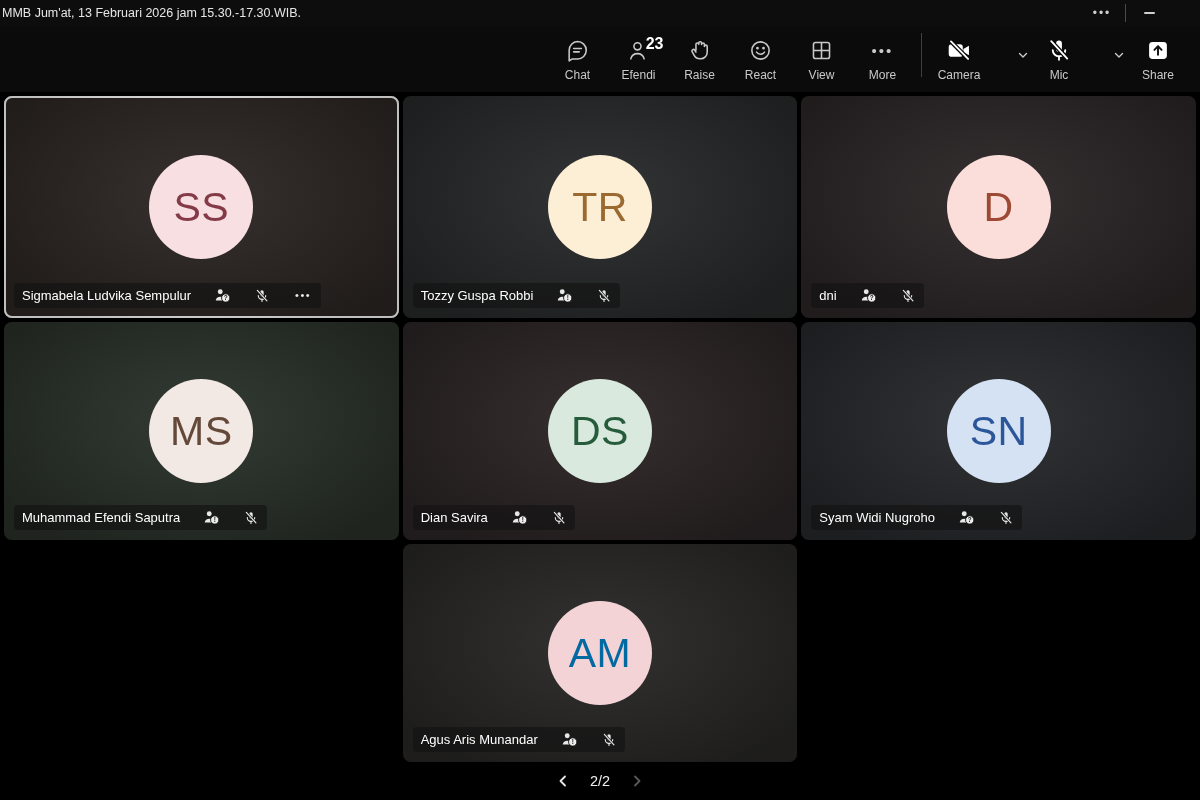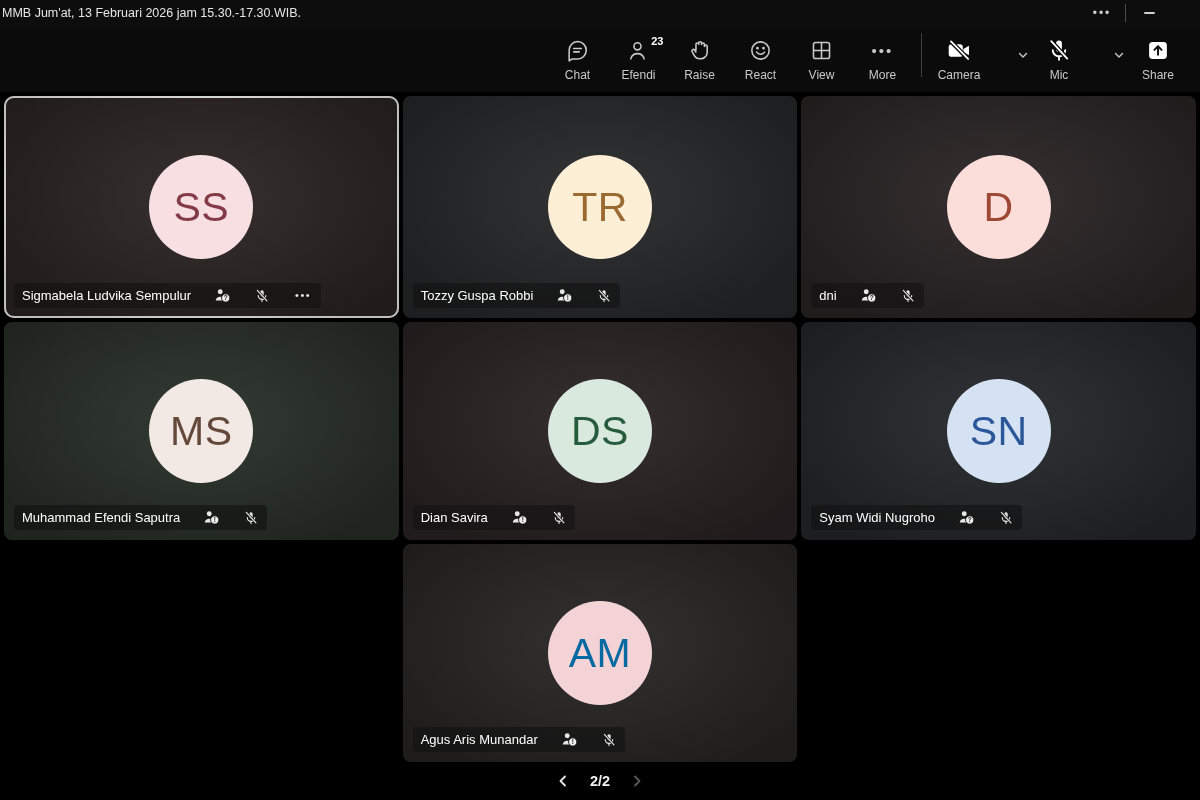--- a/index.html
+++ b/index.html
@@ -21,21 +21,21 @@
 
   
   .toolbar { position:absolute; top:26px; left:0; width:1200px; height:66px;
              background:#0b0b0b; display:flex; align-items:center; justify-content:flex-end;
              padding-right:14px; }
   .tbtn { background:transparent; border:none; cursor:pointer; width:61px; height:60px;
           display:flex; flex-direction:column; align-items:center; justify-content:center; gap:5px; }
   .ticon { position:relative; width:26px; height:26px; display:flex; align-items:center; justify-content:center; }
   .ticon svg { display:block; }
   .tlabel { font-size:12px; color:#c9c9c9; line-height:1; }
-  .badge-count { position:absolute; top:-3px; right:-12px; font-size:11px; font-weight:bold; color:#fff;text-align:right; }
+  .badge-count { position:absolute; top:-3px; right:-12px; font-size:16px; font-weight:bold; color:#fff;text-align:right; }
   .bar-div { width:1px; height:44px; background:#3f3f3f; margin:0 8px 8px 8px; align-self:center; }
   .split { display:flex; align-items:flex-start;gap:24px; }
   .chevbtn { background:transparent; border:none; cursor:pointer; width:22px; height:40px;
              display:flex; align-items:center; justify-content:center; margin-top:6px; }
   .more-dots-big { font-size:15px; letter-spacing:2px; color:#c9c9c9; line-height:1; }
 
   
   .stage { position:absolute; top:96px; left:4px; width:1192px;
            display:grid; grid-template-columns:repeat(3,1fr);
            grid-template-rows:222px 218px 218px; gap:4px; }
@@ -54,21 +54,21 @@
   .picon { display:flex; align-items:center; justify-content:center; }
   .pill-more { background:transparent; border:none; color:#e8e8e8; cursor:pointer;
                font-size:11px; letter-spacing:1.5px; padding:0 2px; line-height:1; }
 
   
   .pager { position:absolute; bottom:5px; left:0; width:1200px; height:28px;
            display:flex; align-items:center; justify-content:center; gap:16px; }
   .pgbtn { background:transparent; border:none; cursor:pointer; width:22px; height:22px;
            display:flex; align-items:center; justify-content:center; }
   .pgbtn.disabled { cursor:default; }
-  .pager .pgnum { font-size:14.5px; font-weight:bold; color:#f0f0f0; }
+  .pager .pgnum { font-size:14.5px; font-weight:normal; color:#f0f0f0; }
 </style>
 </head>
 <body>
 
 <div class="titlebar">
   <span class="title">MMB Jum'at, 13 Februari 2026 jam 15.30.-17.30.WIB.</span>
   <div class="win-controls">
     <button class="winbtn">
       <span class="dots">•••</span>
     </button>
@@ -191,21 +191,21 @@
         <line x1="12" y1="16" x2="12" y2="8.6" stroke="#111" stroke-width="1.8" stroke-linecap="round"></line>
         <polyline points="8.7,11.4 12,8.1 15.3,11.4" fill="none" stroke="#111" stroke-width="1.8" stroke-linecap="round" stroke-linejoin="round"></polyline>
       </svg>
     </span>
     <span class="tlabel">Share</span>
   </button>
 </div>
 
 <div class="stage">
 
-  <div class="tile active" style="background: rgb(44, 38, 35); border-radius: 10px;">
+  <div class="tile active" style="background: rgb(44, 38, 35);">
     <div class="avatar" style="background: rgb(247, 223, 226); color: rgb(132, 58, 71);">SS</div>
     <div class="namepill">
       <span class="pname">Sigmabela Ludvika Sempulur</span>
       <span class="picon">
         <svg width="17" height="17" viewBox="0 0 18 18">
           <circle cx="6.6" cy="5" r="2.6" fill="#e8e8e8"></circle>
           <path d="M1.8 14.2a4.9 4.9 0 0 1 9.6 0Z" fill="#e8e8e8"></path>
           <circle cx="12.4" cy="11.6" r="4.4" fill="#ededed" stroke="#161616" stroke-width="1"></circle>
           <text x="12.4" y="14" text-anchor="middle" font-size="6.8" font-weight="bold" fill="#161616">?</text>
         </svg>

